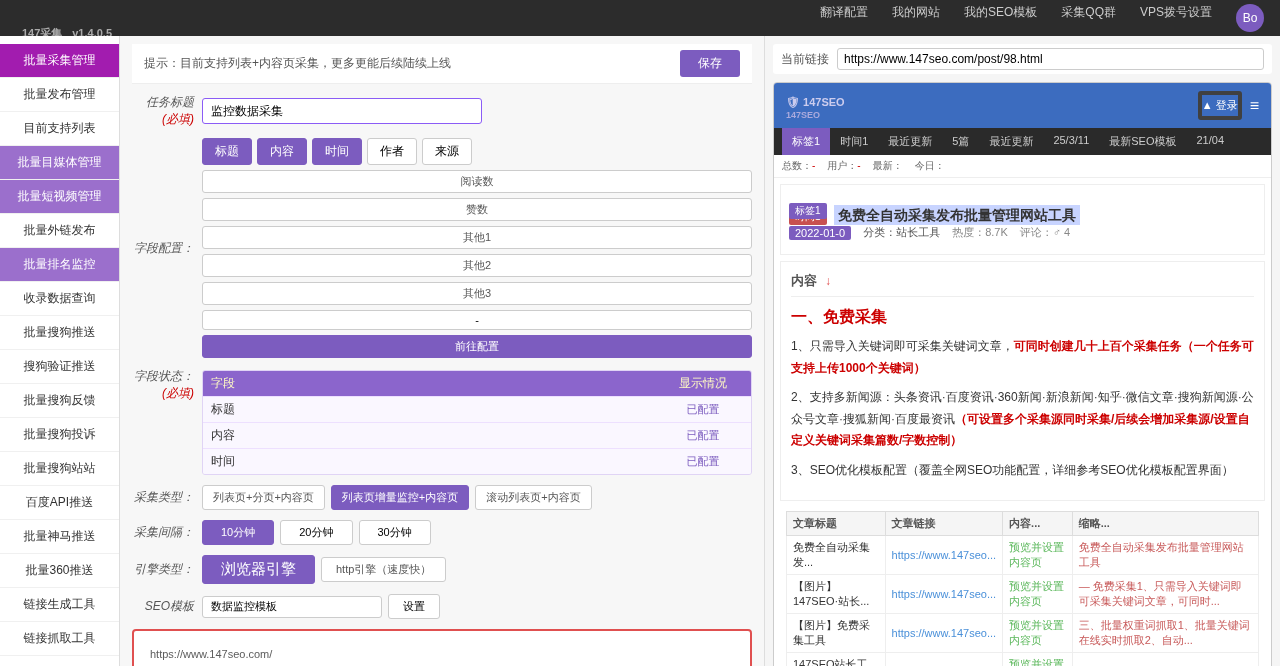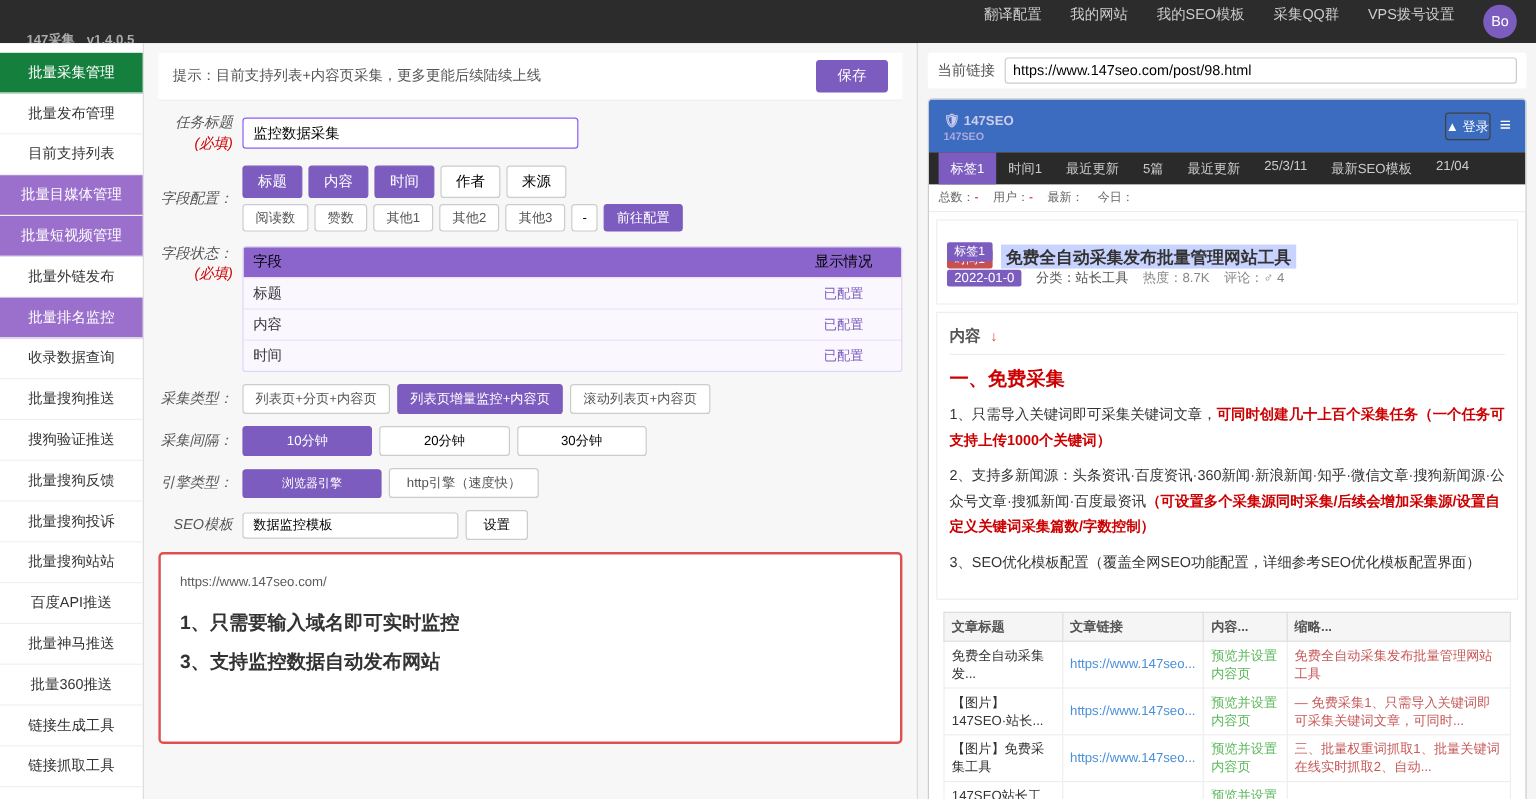--- a/index.html
+++ b/index.html
@@ -36,21 +36,21 @@
       flex-shrink: 0;
     }
     .sidebar-item {
       padding: 8px 10px;
       font-size: 12px;
       cursor: pointer;
       color: #333;
       border-bottom: 1px solid #f0f0f0;
       text-align: center;
     }
-    .sidebar-item.purple { background: #15803d; color: #fff; }
+    .sidebar-item.purple { background: #a21caf; color: #fff; }
     .sidebar-item.purple2 { background: #9b6fcc; color: #fff; }
 
     
     .center-panel {
       flex: 1;
       background: #f7f7f7;
       overflow-y: auto;
       padding: 8px 12px;
       min-width: 0;
     }
@@ -108,21 +108,21 @@
     .field-btn {
       padding: 4px 12px;
       border: 1px solid #ccc;
       border-radius: 3px;
       font-size: 12px;
       cursor: pointer;
       background: #fff;
     }
     .field-btn.active { background: #7c5cbf; color: #fff; border-color: #7c5cbf; }
 
-    .field-row2 { display: flex; gap: 5px; flex-wrap: wrap; margin-top: 5px; }
+    .field-row2 { display: flex; gap: 5px; flex-wrap: wrap; margin-top: 5px; flex-direction: column; }
     .field-btn2 {
       padding: 3px 10px;
       border: 1px solid #ccc;
       border-radius: 3px;
       font-size: 11px;
       cursor: pointer;
       background: #fff;
       color: #555;
     }
     .minus-btn {
@@ -147,21 +147,21 @@
     .field-status-table {
       width: 100%;
       border: 1px solid #e0d4f5;
       border-radius: 3px;
       overflow: hidden;
       margin-top: 2px;
     }
     .field-status-header {
       display: flex;
       background: #8b65cc;
-      color: #000000;
+      color: #fef9c3;
       padding: 4px 8px;
       font-size: 12px;
     }
     .field-status-header .col1 { flex: 1; }
     .field-status-header .col2 { width: 80px; text-align: center; }
     .field-status-row {
       display: flex;
       padding: 4px 8px;
       border-top: 1px solid #ede0ff;
       background: #faf7ff;
@@ -179,36 +179,36 @@
       font-size: 11px;
       cursor: pointer;
       background: #fff;
       color: #555;
     }
     .ct-btn.active { background: #7c5cbf; color: #fff; border-color: #7c5cbf; }
 
     
     .interval-row { display: flex; gap: 6px; }
     .int-btn {
-      padding: 4px 36px;
+      padding: 4px 18px;
       border: 1px solid #ccc;
       border-radius: 3px;
       font-size: 11px;
       cursor: pointer;
       background: #fff;
     }
     .int-btn.active { background: #7c5cbf; color: #fff; border-color: #7c5cbf; }
 
     
     .engine-row { display: flex; gap: 6px; align-items: center; }
     .eng-btn {
-      padding: 4px 32px;
-      border: 1px solid #ccc;
-      border-radius: 3px;
-      font-size: 10px;
+      padding: 4px 18px;
+      border: 1px solid #ccc;
+      border-radius: 3px;
+      font-size: 15px;
       cursor: pointer;
     }
     .eng-btn.active { background: #7c5cbf; color: #fff; border-color: #7c5cbf; }
     .eng-btn-ghost {
       padding: 4px 14px;
       border: 1px solid #ccc;
       border-radius: 3px;
       font-size: 11px;
       cursor: pointer;
       background: #fff;
@@ -291,21 +291,21 @@
       padding: 8px 12px;
       display: flex;
       align-items: center;
       justify-content: space-between;
     }
     .site-logo { color: #fff; font-weight: bold; font-size: 16px; }
     .site-logo span { font-size: 11px; color: #cce; }
     .site-header-right { display: flex; gap: 8px; align-items: center; }
     .login-btn {
       background: transparent;
-      border: 1px solid #404040;
+      border: 4px solid #404040;
       color: #fff;
       padding: 3px 0;
       border-radius: 3px;
       font-size: 11px;
       cursor: pointer;
     }
     .menu-icon { color: #fff; font-size: 16px; cursor: pointer; }
 
     .site-nav {
       background: #2a2a2a;

